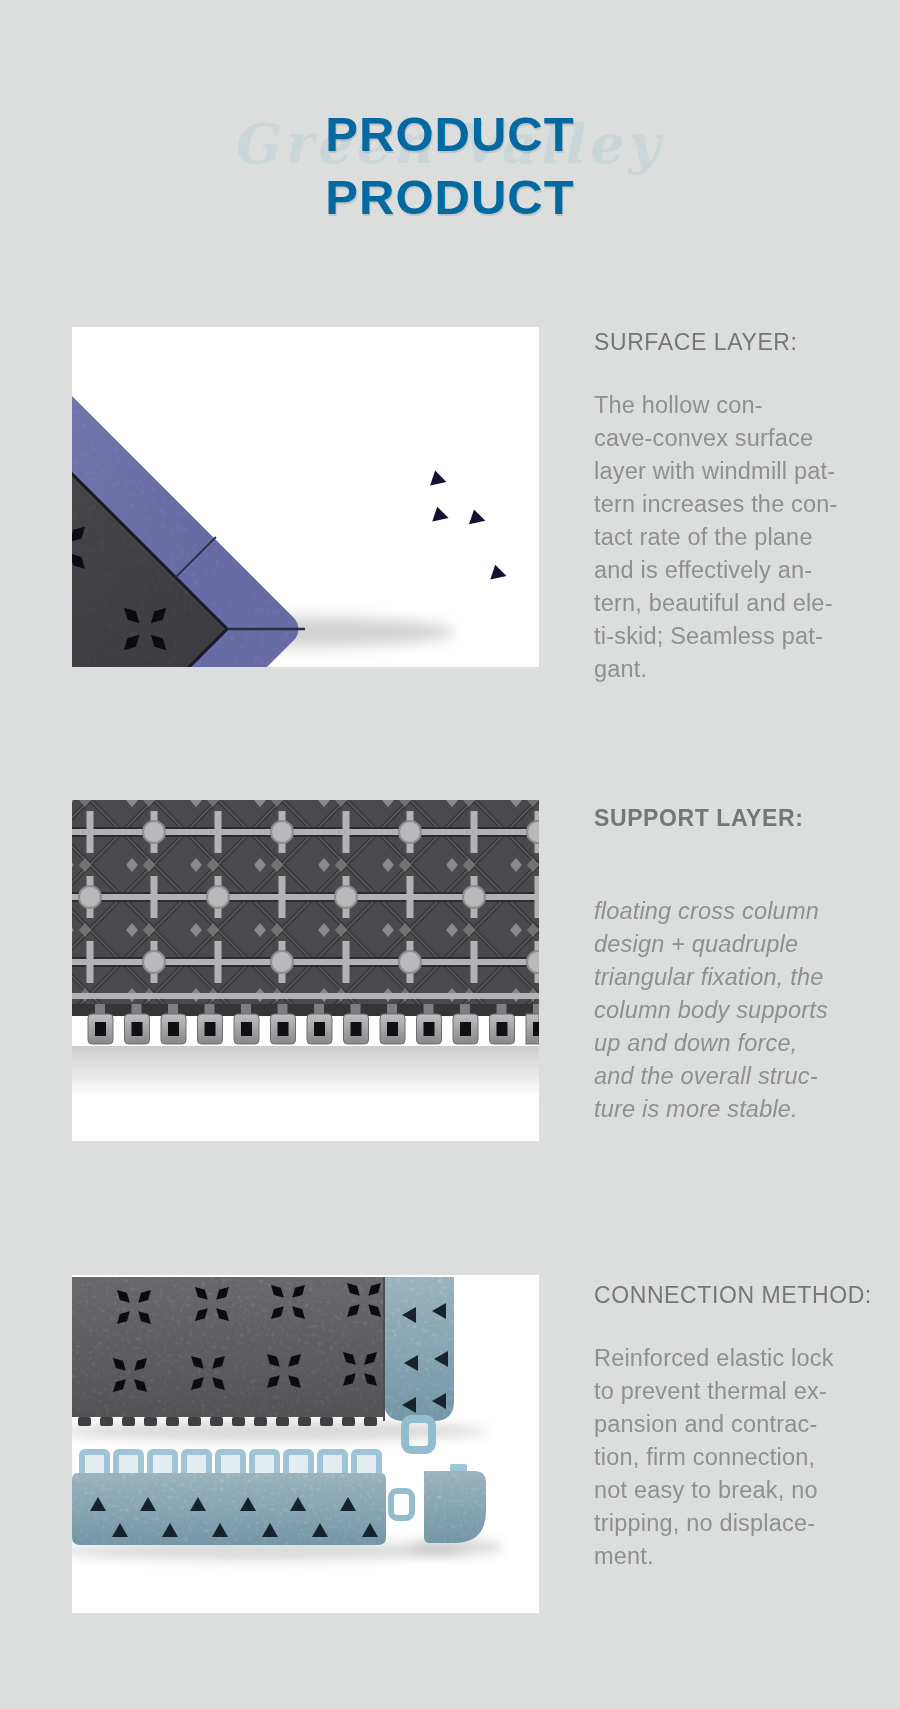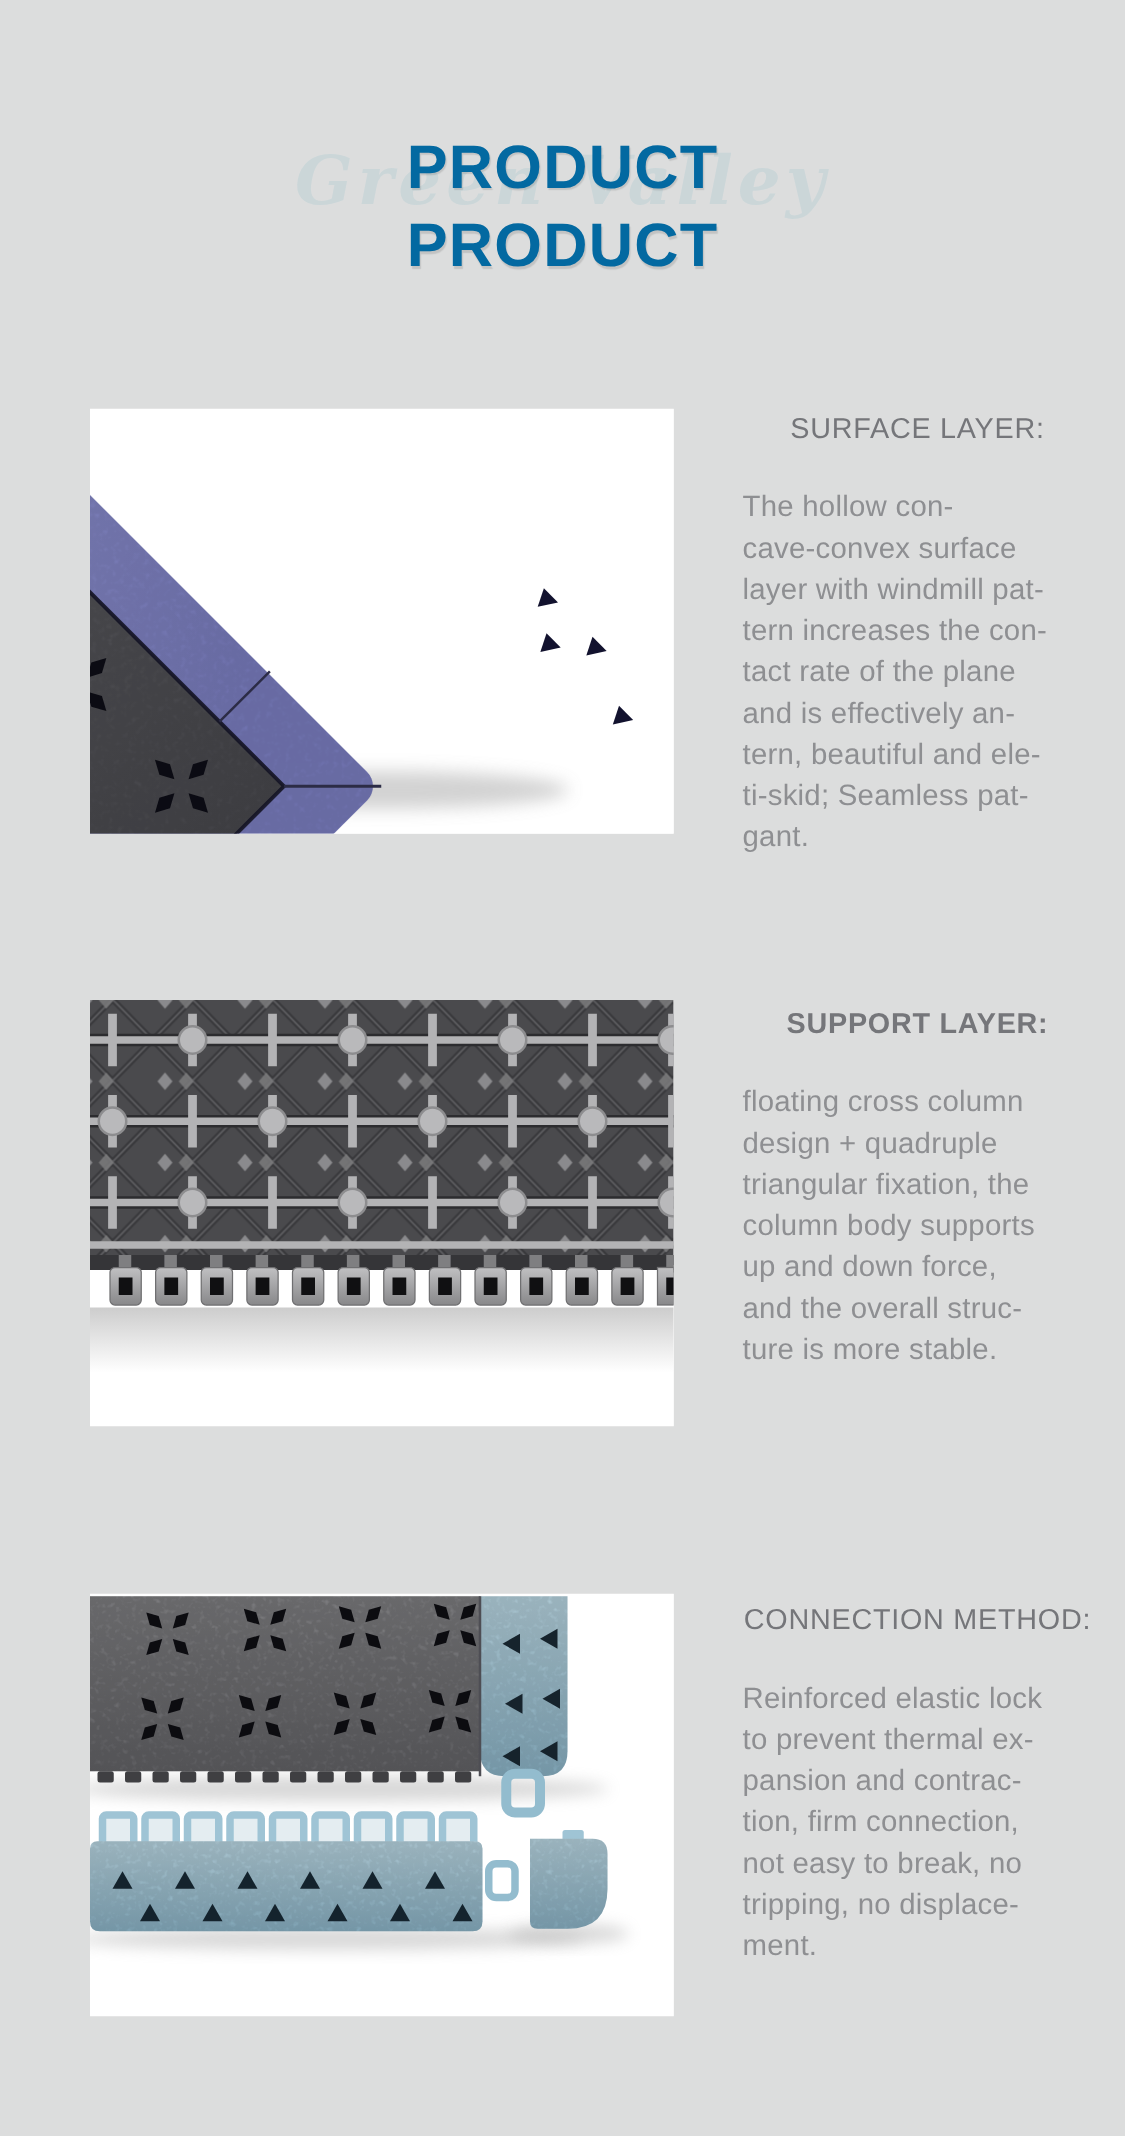--- a/index.html
+++ b/index.html
@@ -21,33 +21,33 @@
 
   
   .photo{position:absolute;left:72px;width:467px;background:#ffffff;overflow:hidden;}
   .photo svg{display:block;}
   #photo-1{top:327px;height:340px;}
   #photo-2{top:800px;height:341px;}
   #photo-3{top:1275px;height:338px;}
 
   .sec-heading{
     position:absolute;left:594px;width:280px;
-    font-size:23px;letter-spacing:.6px;color:#75767a;text-align:center;
+    font-size:23px;letter-spacing:.6px;color:#75767a;
   }
   #heading-1{top:329px;}
   #heading-2{top:805px;}
   #heading-3{top:1282px;}
 
   .sec-body{
     position:absolute;left:594px;width:280px;
     font-size:23.5px;color:#8e8f92;letter-spacing:.2px;
   }
   .sec-body div{line-height:33px;}
   #body-1{top:389px;}
-  #body-2{top:865px;}
+  #body-2{top:895px;font-style:italic;}
   #body-3{top:1342px;}
 </style>
 </head>
 <body>
 
 <div class="page">
 
   <div class="watermark">Green Valley</div>
   <div class="main-title">
     <div>PRODUCT</div>

